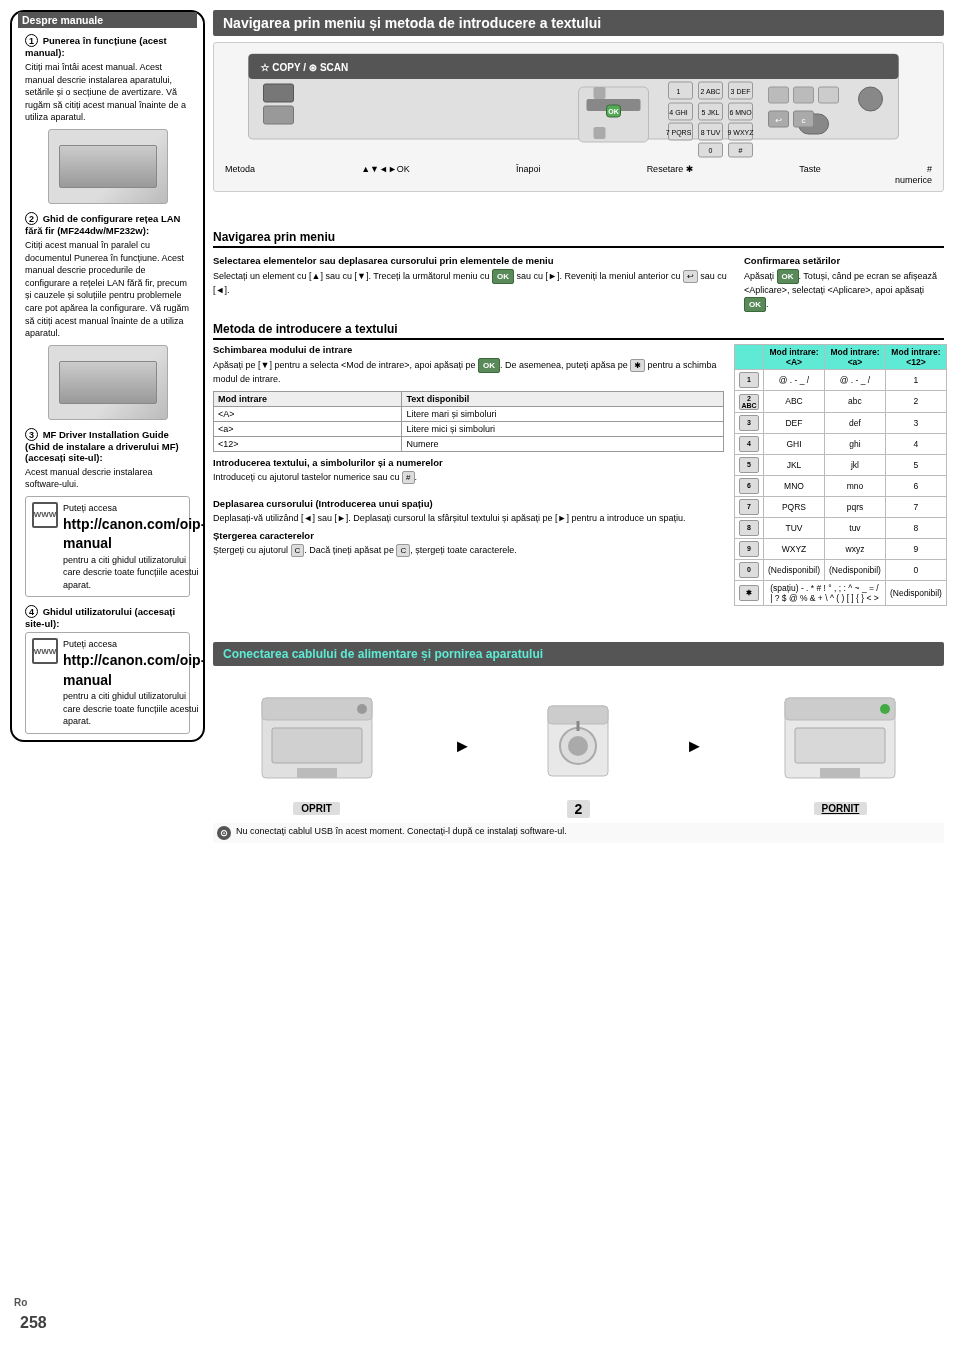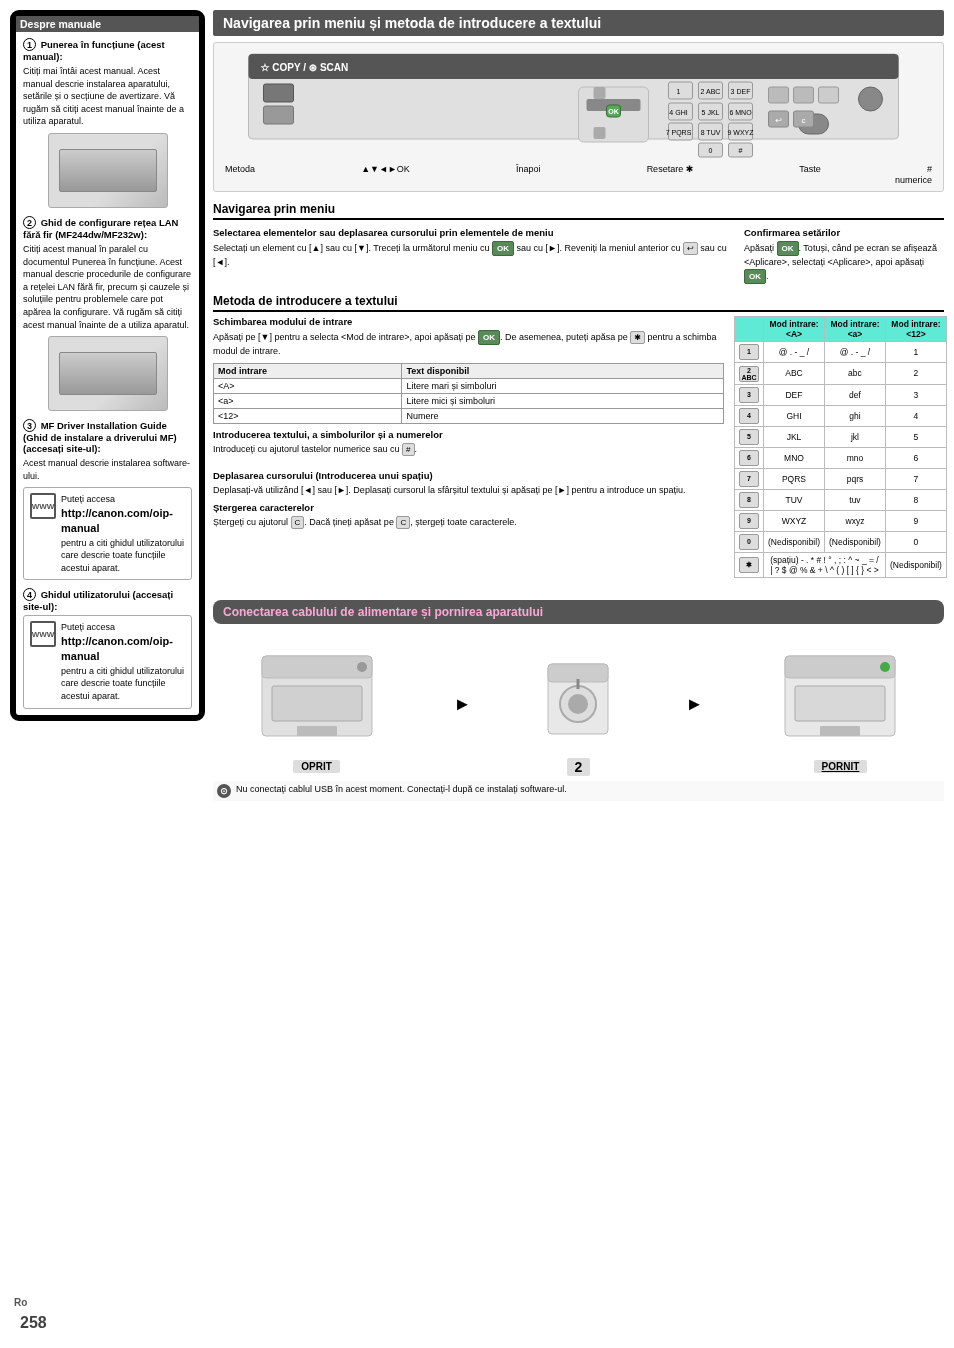--- a/index.html
+++ b/index.html
@@ -26,23 +26,23 @@
     }
     
     .left-col {
       width: 195px;
       flex-shrink: 0;
       display: flex;
       flex-direction: column;
       gap: 8px;
     }
     .despre-box {
-      border: 6px solid #000000;
-      border-radius: 9px;
-      padding: 6px 7px;
+      border: 2px solid #000000;
+      border-radius: 14px;
+      padding: 6px 13px;
     }
     .despre-box-title {
       font-weight: bold;
       font-size: 10.5px;
       background: #555;
       color: #fff;
       padding: 2px 4px;
       margin: -6px -7px 6px -7px;
       border-radius: 1px 1px 0 0;
     }
@@ -105,21 +105,21 @@
       display: flex;
       align-items: center;
       justify-content: center;
       font-size: 8px;
       font-weight: bold;
       color: #555;
       flex-shrink: 0;
     }
     .www-link {
       font-weight: bold;
-      font-size: 11px;
+      font-size: 14px;
     }
     .ro-label {
       font-weight: bold;
       font-size: 10px;
       color: #555;
       margin-left: 4px;
       align-self: flex-start;
       margin-top: 3px;
     }
     
@@ -142,20 +142,21 @@
       display: flex;
       flex-direction: column;
       gap: 4px;
     }
     .nav-sub-header {
       font-size: 12px;
       font-weight: bold;
       border-bottom: 2px solid #000;
       padding-bottom: 2px;
       margin-bottom: 3px;
+      margin-top: 28px;
     }
     .two-col-nav {
       display: flex;
       gap: 12px;
     }
     .nav-left { flex: 1; }
     .nav-right { width: 200px; }
     .sub-section-title {
       font-size: 9.5px;
       font-weight: bold;
@@ -209,27 +210,27 @@
       border: 1px solid #999;
       border-radius: 2px;
       display: inline-flex;
       align-items: center;
       justify-content: center;
       font-size: 7px;
       font-weight: bold;
     }
     
     .bottom-section {
-      margin-top: 8px;
+      margin-top: 22px;
       background: #555;
-      color: #f9a8d4;
+      color: #5eead4;
       font-size: 12px;
       font-weight: bold;
       padding: 5px 10px;
-      border-radius: 8px;
+      border-radius: 2px;
     }
     .power-images {
       display: flex;
       align-items: center;
       justify-content: space-around;
       padding: 10px 0 5px 0;
     }
     .arrow-right {
       font-size: 18px;
       color: #000;

